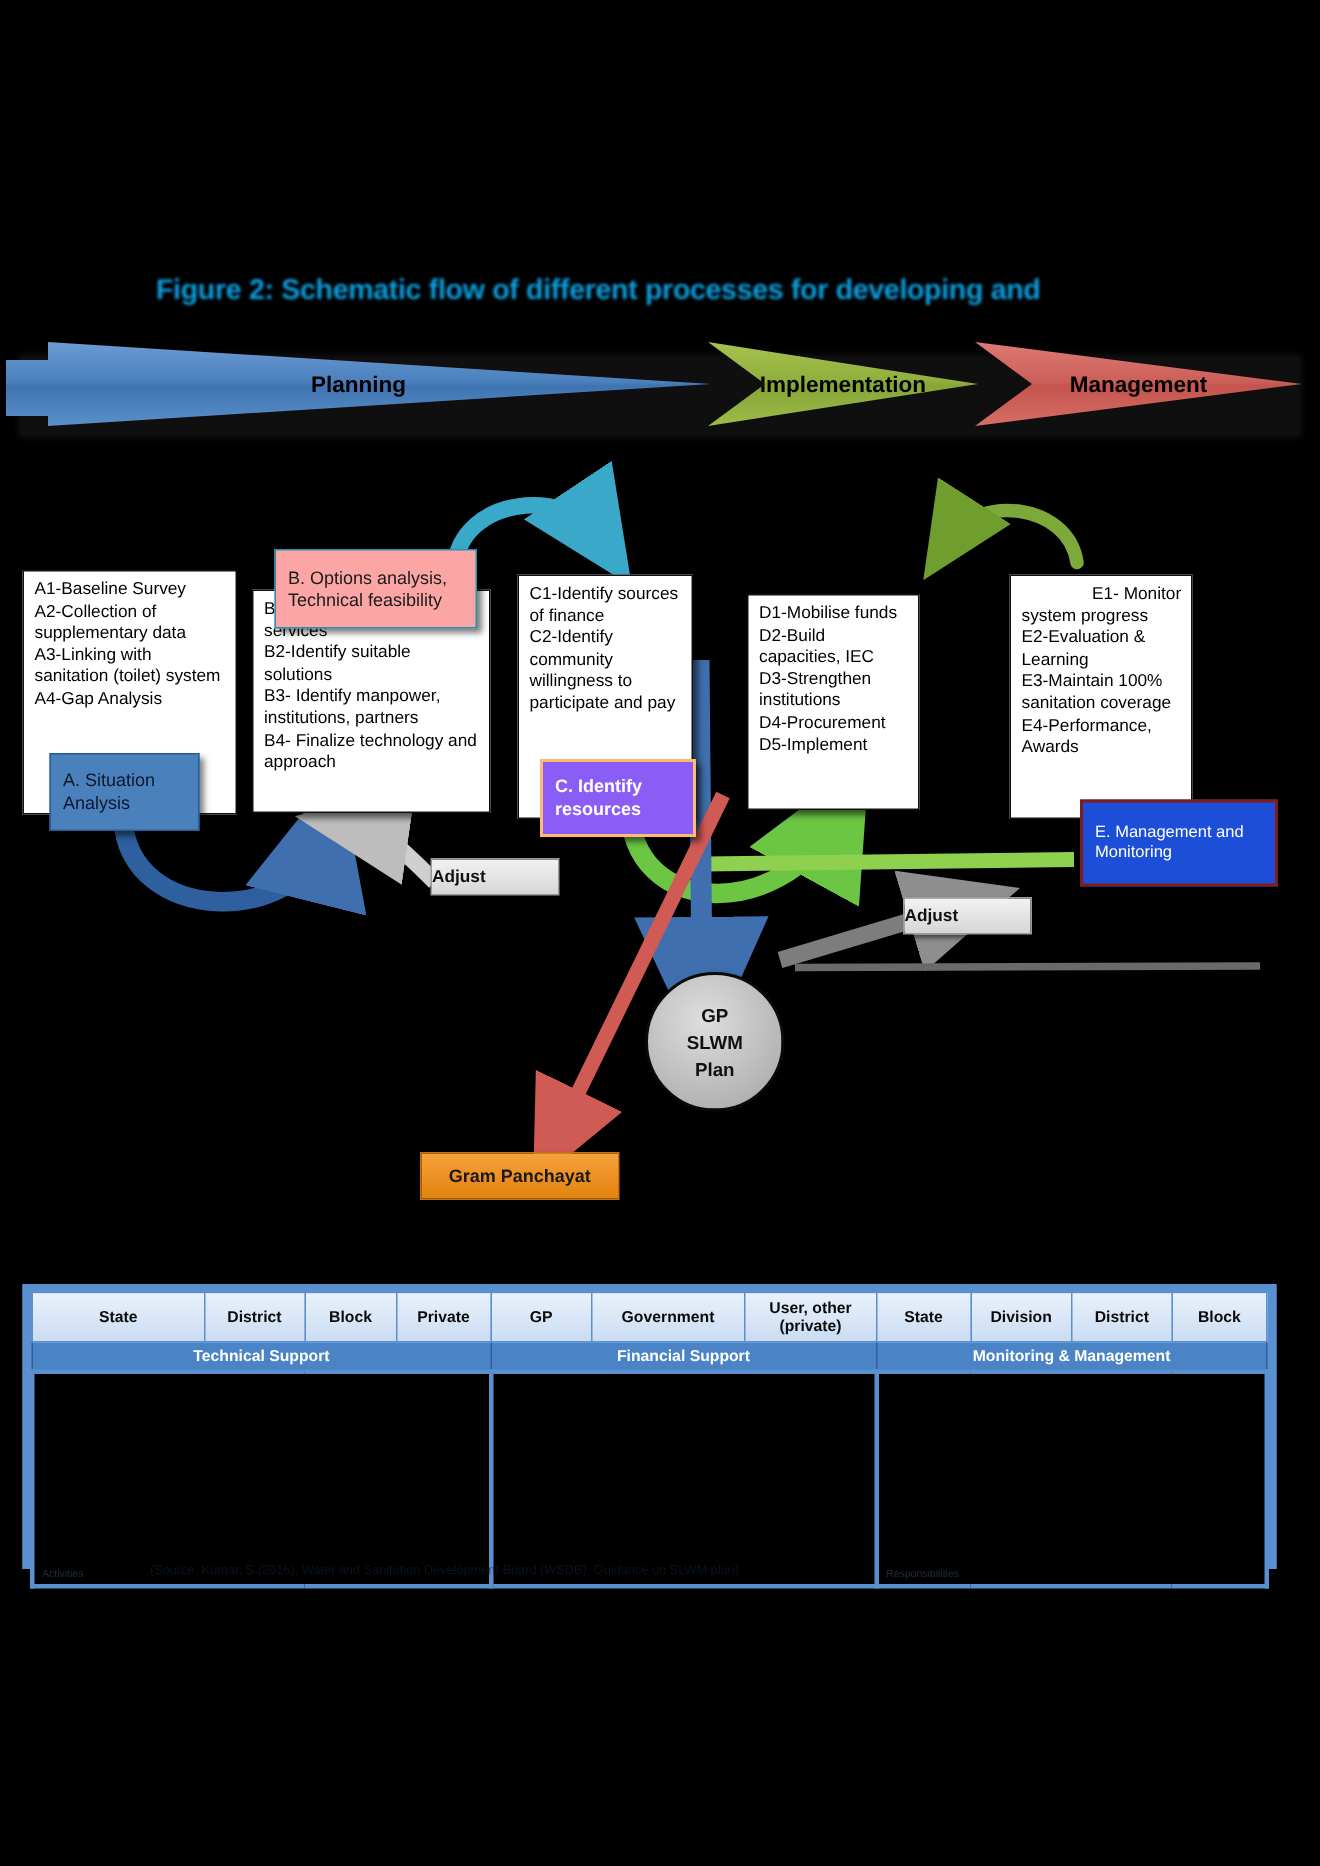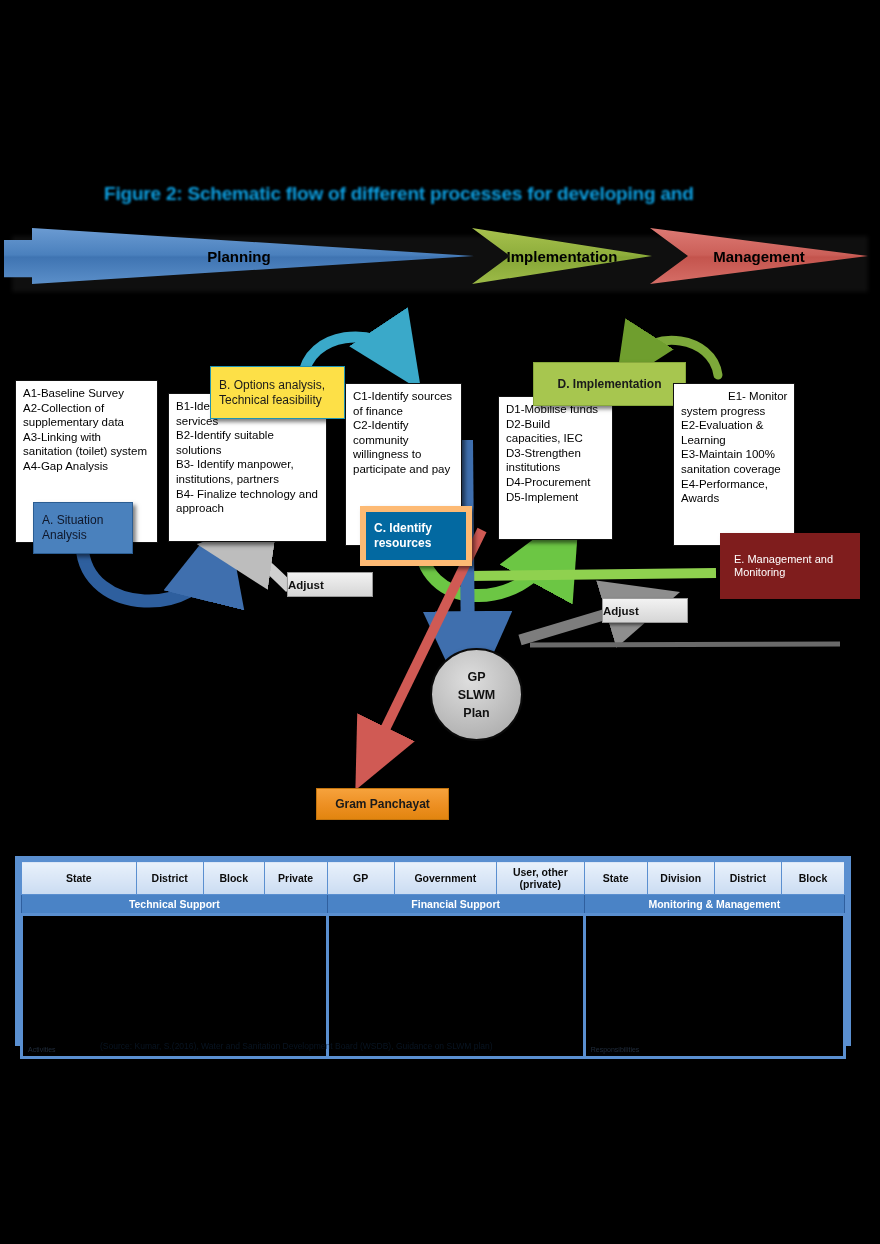--- a/index.html
+++ b/index.html
@@ -37,46 +37,46 @@
   #boxA{left:15px;top:380px;width:128px;height:152px;}
   #boxB{left:168px;top:393px;width:144px;height:138px;}
   #boxC{left:345px;top:383px;width:102px;height:152px;}
   #boxD{left:498px;top:396px;width:100px;height:133px;}
   #boxE{left:673px;top:383px;width:107px;height:152px;}
 
   
   .tile{display:flex;align-items:center;font-size:12px;line-height:15px;
         box-shadow:3px 3px 4px rgba(0,0,0,.5);padding:5px 8px;color:#1a1a1a;}
   #tileA{left:33px;top:502px;width:82px;height:40px;background:#4a81bd;border:1px solid #2b5d92;color:#0f172a;}
-  #tileB{left:210px;top:366px;width:117px;height:41px;background:#fde047;border:1px solid #1f93b4;}
-  #tileC{left:360px;top:506px;width:84px;height:38px;background:#0369a1;border:6px solid #fdba74;color:#fff;font-weight:bold;}
+  #tileB{left:183px;top:366px;width:117px;height:41px;background:#fca5a5;border:1px solid #1f93b4;}
+  #tileC{left:360px;top:506px;width:84px;height:38px;background:#8b5cf6;border:2px solid #fdba74;color:#fff;font-weight:bold;}
   #tileD{left:533px;top:362px;width:135px;height:32px;background:#a4c martes;}
   #tileD{left:533px;top:362px;width:135px;height:32px;background:#a7c64f;border:1px solid #87a83c;justify-content:center;font-weight:bold;}
-  #tileE{left:720px;top:533px;width:112px;height:44px;background:#7f1d1d;border:6px solid #7f1d1d;color:#fff;font-size:11px;line-height:13px;}
+  #tileE{left:720px;top:533px;width:112px;height:44px;background:#1d4ed8;border:2px solid #7f1d1d;color:#fff;font-size:11px;line-height:13px;}
 
   
   .adjust{display:flex;align-items:center;justify-content:flex-start;
           background:linear-gradient(180deg,#f2f2f2,#d6d6d6);
           border:1px solid #9a9a9a;font-size:11.5px;font-weight:bold;color:#111;
           box-shadow:2px 2px 3px rgba(0,0,0,.5);}
   #adj1{left:287px;top:572px;width:84px;height:23px;}
   #adj2{left:602px;top:598px;width:84px;height:23px;}
 
   
   #circle{left:430px;top:648px;width:89px;height:89px;border-radius:50%;
           background:radial-gradient(circle at 42% 34%,#dedede,#b4b4b4 72%,#a2a2a2);
           border:2px solid #0a0a0a;display:flex;flex-direction:column;
           align-items:center;justify-content:center;font-weight:bold;font-size:12.5px;
           line-height:18px;color:#111;box-shadow:2px 3px 5px rgba(0,0,0,.6);}
 
   
-  #gp{left:280px;top:788px;width:131px;height:30px;display:flex;align-items:center;
+  #gp{left:280px;top:768px;width:131px;height:30px;display:flex;align-items:center;
       justify-content:center;background:linear-gradient(180deg,#f6a23c,#ed8f22 55%,#e2850f);
       border:1px solid #c4740d;font-weight:bold;font-size:12px;color:#1a1a1a;
-      box-shadow:3px 3px 4px rgba(0,0,0,.55);margin-left:36px;}
+      box-shadow:3px 3px 4px rgba(0,0,0,.55);}
 
   
   #arrows{left:0;top:0;width:880px;height:1244px;pointer-events:none;}
 
   
   #tbl{left:15px;top:856px;width:836px;height:190px;
        border:3px solid #5a8fd0;background:#5a8fd0;padding:2px;box-sizing:border-box;}
   table{width:100%;border-collapse:collapse;table-layout:fixed;}
   th{font-size:10.5px;color:#fff;font-weight:bold;padding:3px 1px;text-align:center;}
   .grp{background:#4a83c6;border:1px solid #2f5f9e;}
@@ -188,23 +188,20 @@
   <div id="tileC" class="abs tile">
     <span>C. Identify resources</span>
   </div>
 
   <div id="boxD" class="abs wbox">
     <span style="white-space:pre-wrap;text-align:right;">D1-Mobilise funds
 D2-Build capacities, IEC
 D3-Strengthen institutions
 D4-Procurement
 D5-Implement</span>
-  </div>
-  <div id="tileD" class="abs tile">
-    <span>D. Implementation</span>
   </div>
 
   <div id="boxE" class="abs wbox">
     <span style="white-space:pre-wrap;margin-left:47px;">E1- Monitor system progress
 E2-Evaluation &amp; Learning
 E3-Maintain 100% sanitation coverage
 E4-Performance, Awards</span>
   </div>
   <div id="tileE" class="abs tile">
     <span>E. Management and Monitoring</span>

